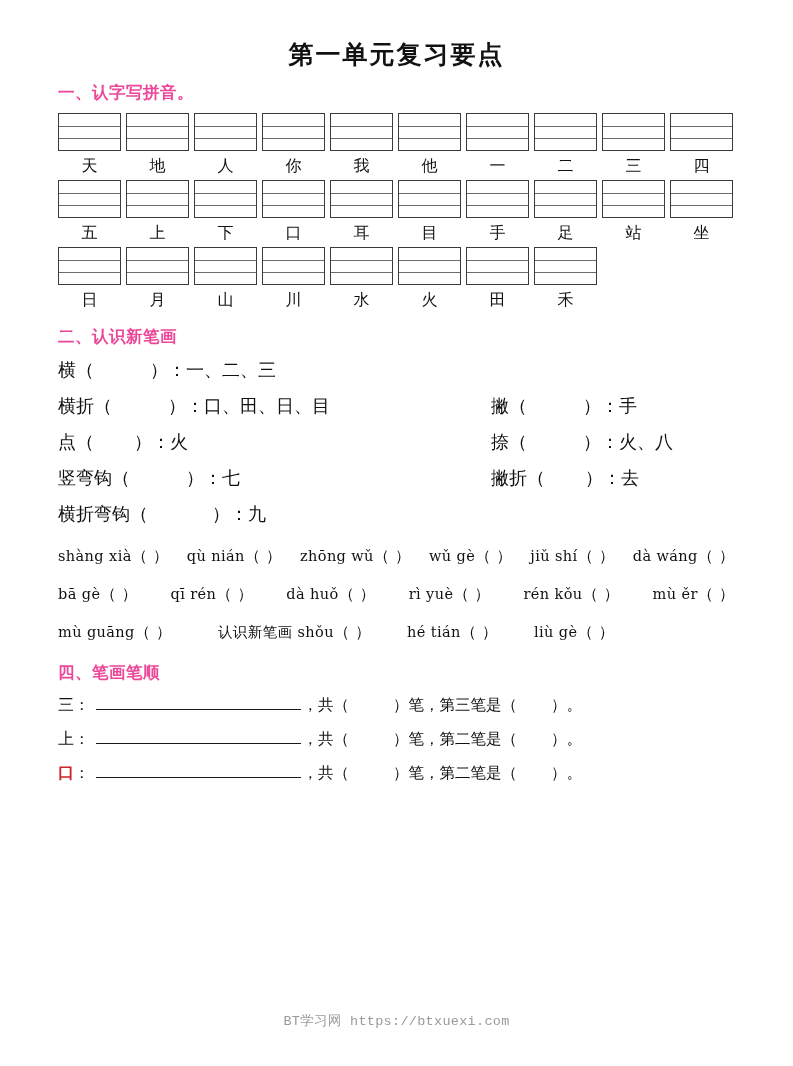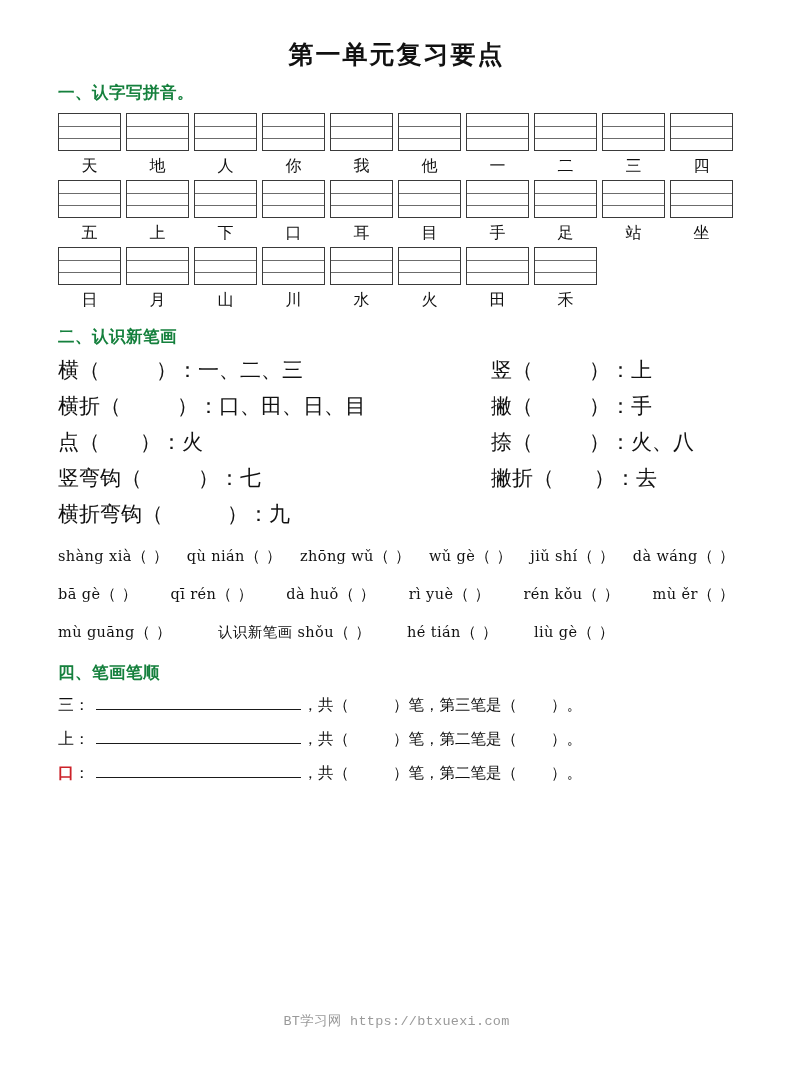--- a/index.html
+++ b/index.html
@@ -38,21 +38,21 @@
     color: #111111;
   }
 
   
   .section-heading {
     font-size: 16.5px;
     font-weight: bold;
     letter-spacing: 0.5px;
     margin: 0;
     line-height: 22px;
-    color: #15803d;
+    color: #ec4899;
   }
   .sec1-heading { padding-top: 10px; }
   .sec2-heading { padding-top: 12px; }
   .sec3-heading { padding-top: 10px; }
   .sec4-heading { padding-top: 10px; }
 
   
   .grid-block { margin-top: 9px; }
   .grid-row {
     display: flex;
@@ -92,21 +92,21 @@
   }
 
   
   .strokes {
     margin-top: 4px;
   }
   .stroke-line {
     display: flex;
     flex-direction: row;
     align-items: flex-start;
-    font-size: 21px;
+    font-size: 18px;
     line-height: 36px;
     font-family: "DejaVu Serif", "Liberation Serif", serif;
     color: #111;
   }
   .stroke-col-left  { width: 415px; flex: 0 0 415px; }
   .stroke-col-right { flex: 1 1 auto; padding-left: 18px; }
   .paren-gap-sm { display: inline-block; width: 40px; }
   .paren-gap-md { display: inline-block; width: 56px; }
   .paren-gap-lg { display: inline-block; width: 64px; }
 
@@ -391,23 +391,20 @@
     </div>
   </div>
 
   <div class="section-heading sec2-heading">二、认识新笔画</div>
   <div class="strokes">
 
     <div class="stroke-line">
       <div class="stroke-col-left">
         <span>横（</span><span class="paren-gap-md"></span><span>）：</span><span>一、二、三</span>
       </div>
-      <div class="stroke-col-right">
-        <span>竖（</span><span class="paren-gap-md"></span><span>）：</span><span>上</span>
-      </div>
     </div>
 
     <div class="stroke-line">
       <div class="stroke-col-left">
         <span>横折（</span><span class="paren-gap-md"></span><span>）：</span><span>口、田、日、目</span>
       </div>
       <div class="stroke-col-right">
         <span>撇（</span><span class="paren-gap-md"></span><span>）：</span><span>手</span>
       </div>
     </div>

